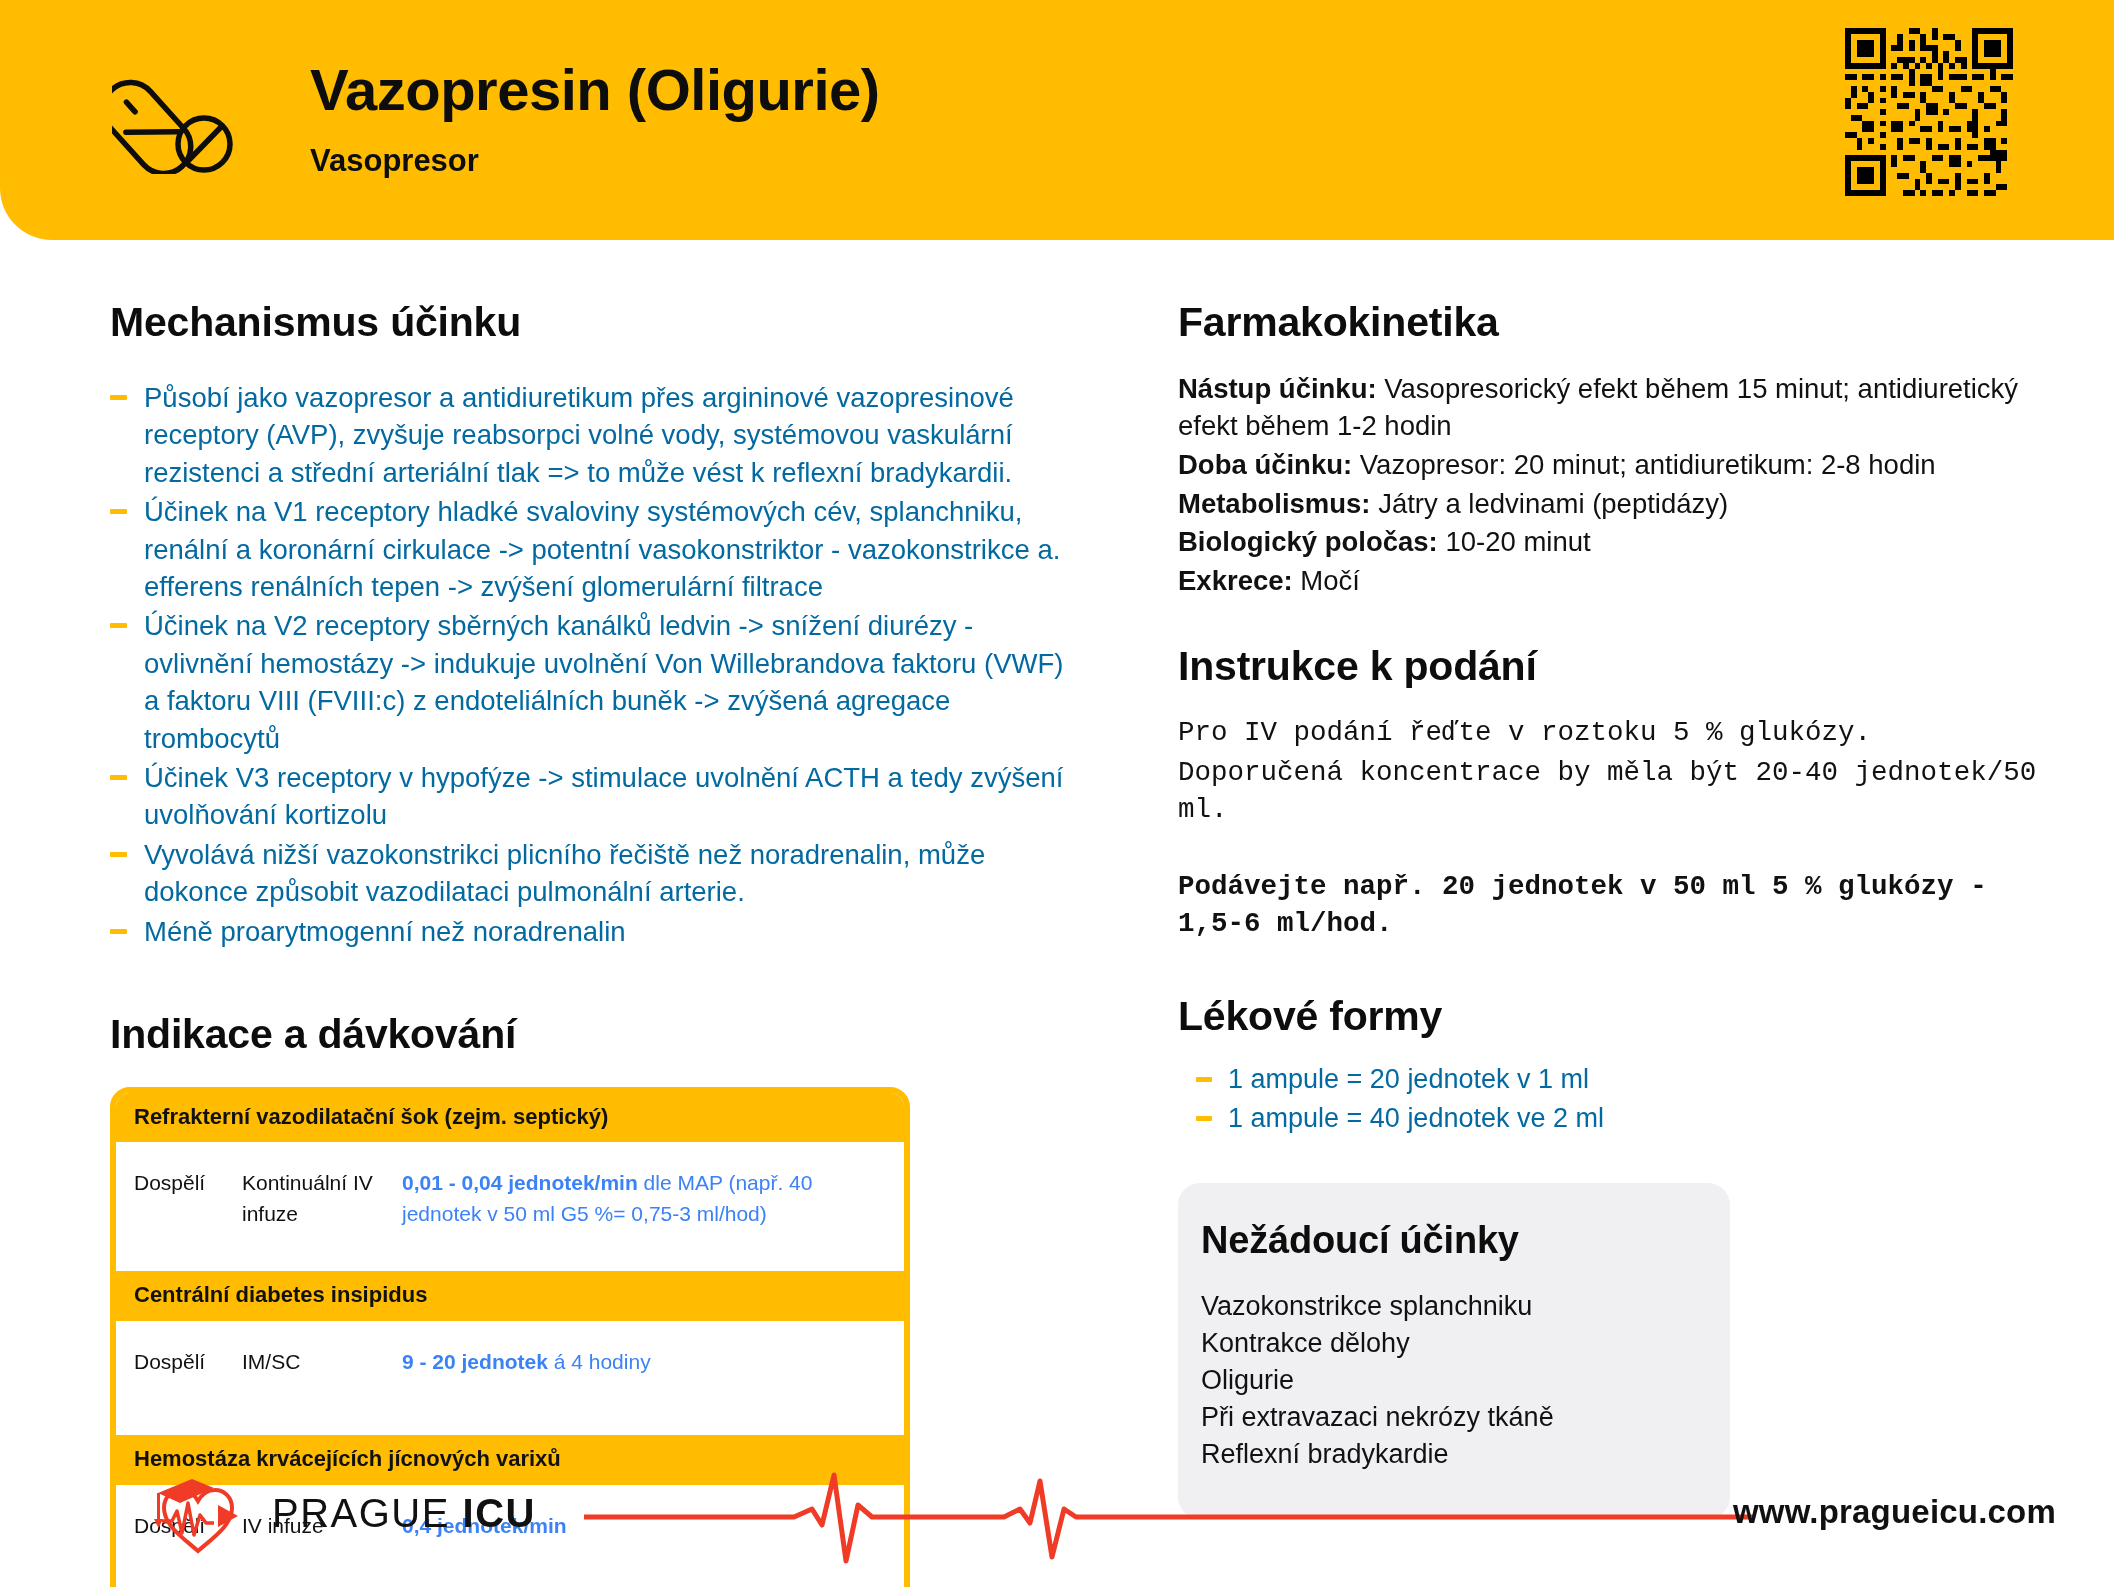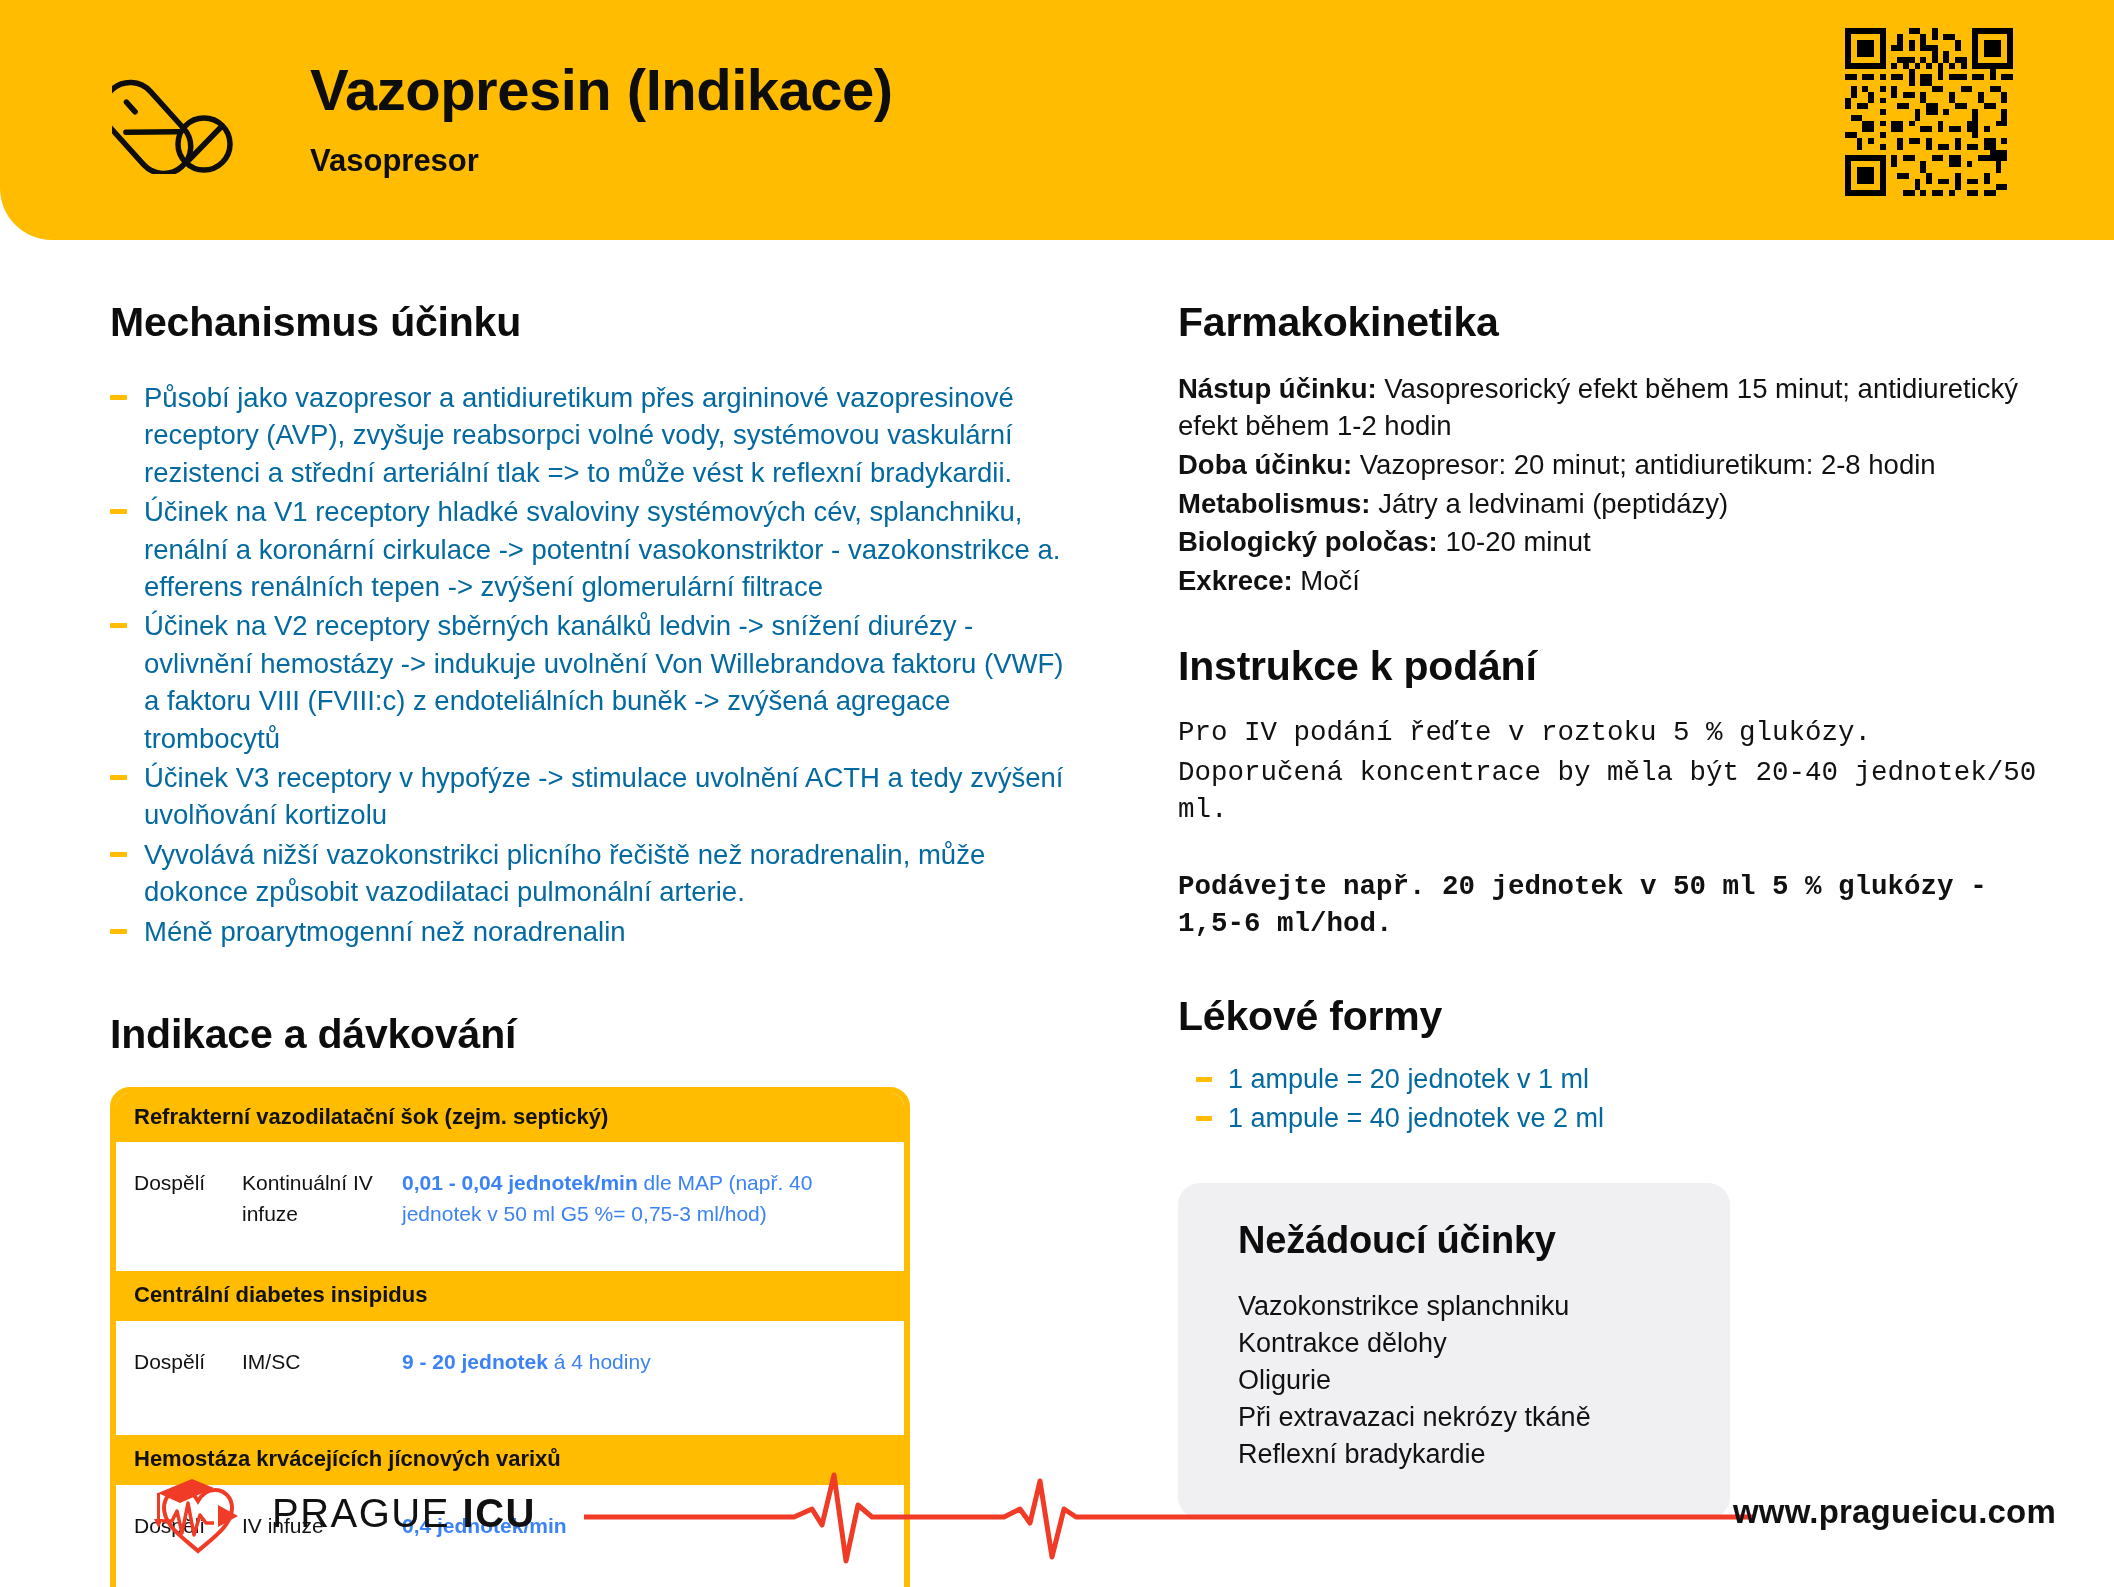--- a/index.html
+++ b/index.html
@@ -191,21 +191,21 @@
     color: #3b82f6;
   }
   .dose-body .c-dose b { font-weight: bold; }
   .dose-body.tall { padding-bottom: 58px; }
   .dose-body.tallest { padding-bottom: 78px; }
 
   
   .adverse-box {
     background: #F0EFF2;
     border-radius: 22px;
-    padding: 36px 44px 46px 60px;
+    padding: 36px 44px 46px 23px;
     width: 552px;
     box-sizing: border-box;
     margin-top: 46px;
   }
   .adverse-box h3 {
     font-size: 38px;
     font-weight: bold;
     margin: 0 0 26px 0;
     color: #0d0d0d;
     letter-spacing: -0.2px;
@@ -276,21 +276,21 @@
         <rect x="8" y="14" width="54" height="104" rx="27" transform="rotate(-42 35 66)"></rect>
         <line x1="16.5" y1="55" x2="56" y2="90" transform="rotate(-42 35 66)"></line>
         <line x1="37" y1="33" x2="37" y2="46" transform="rotate(-42 35 66)"></line>
         <circle cx="92" cy="82" r="26"></circle>
         <line x1="75" y1="100" x2="110" y2="64"></line>
       </g>
     </svg>
   </div>
 
   <div class="header-titles">
-    <h1 class="header-title">Vazopresin (Indikace)</h1>
+    <h1 class="header-title">Vazopresin (Oligurie)</h1>
     <div class="header-subtitle">Vasopresor</div>
   </div>
 
   <div class="qr-wrap">
     <svg viewBox="0 0 29 29" width="168" height="168" shape-rendering="crispEdges">
       <rect width="29" height="29" fill="#FFBC00"></rect>
       <g fill="#000000">
 
         <rect x="0" y="0" width="7" height="1"></rect>
           <rect x="0" y="6" width="7" height="1"></rect>

